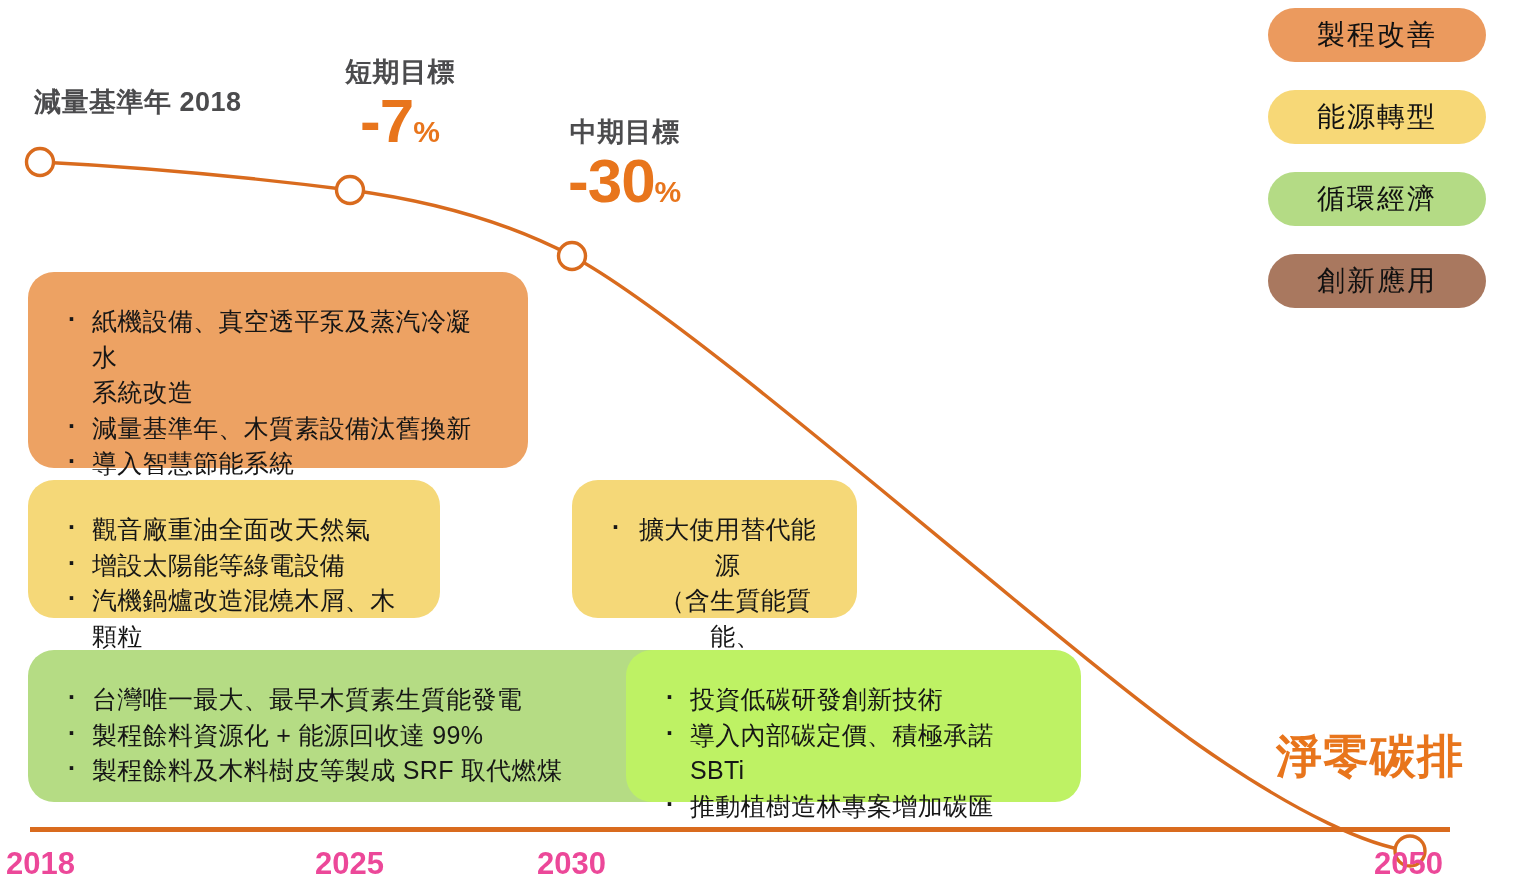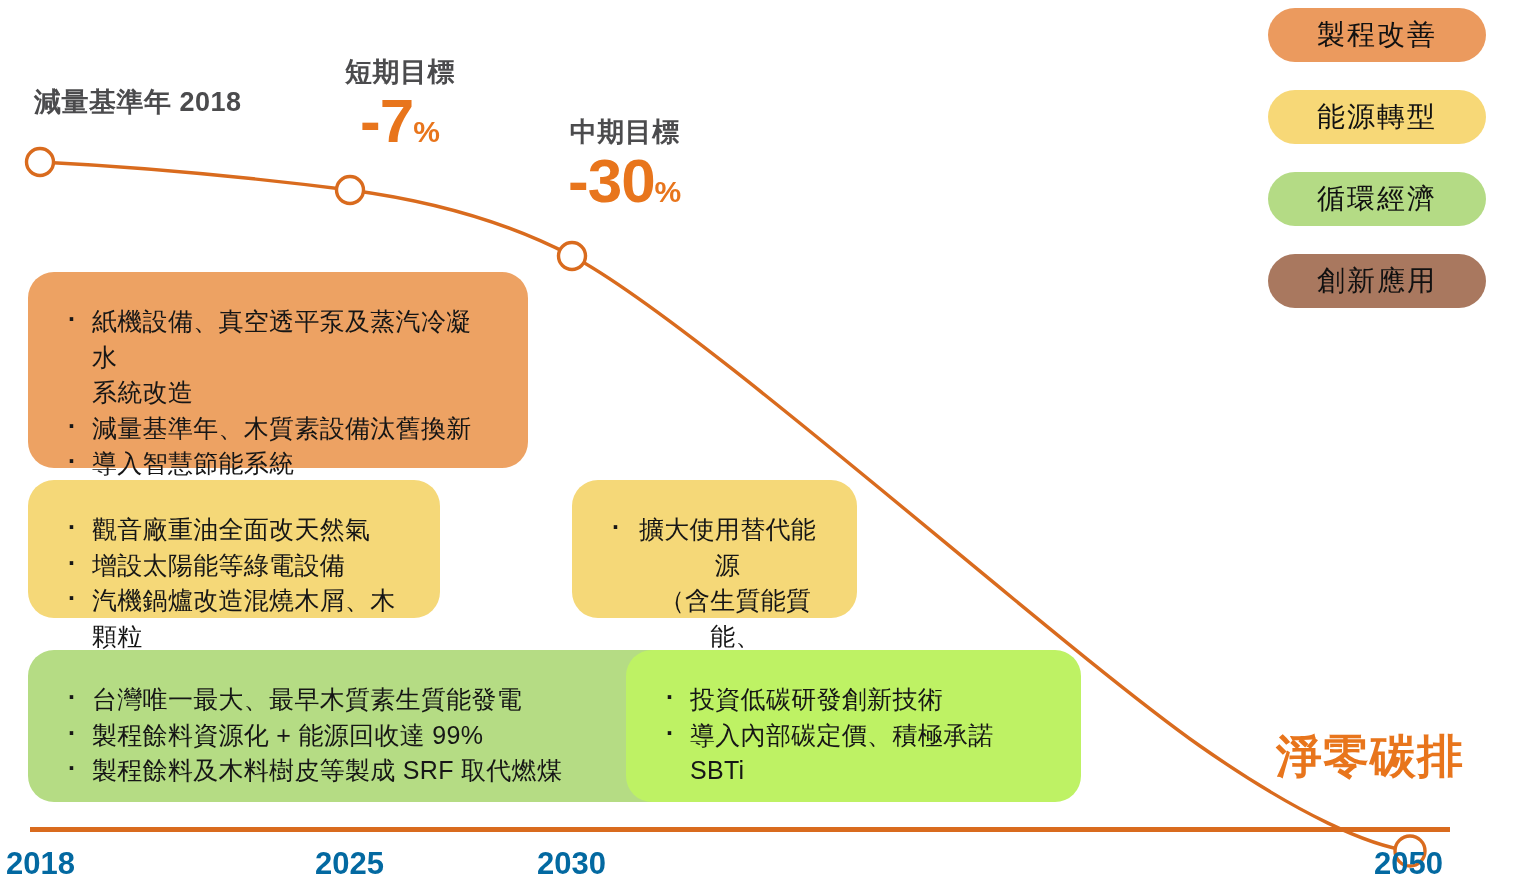--- a/index.html
+++ b/index.html
@@ -148,21 +148,21 @@
     top: 827px;
     width: 1420px;
     height: 5px;
     background: #d96b1e;
   }
   .year {
     position: absolute;
     top: 846px;
     font-size: 31px;
     font-weight: bold;
-    color: #0369a1;
+    color: #ec4899;
     letter-spacing: 0px;
   }
 </style>
 </head>
 <body>
 
 <div id="stage">
 
   <svg id="curve-layer" viewBox="0 0 1540 896">
     <path d="M 40 162 C 160 168, 255 178, 350 190 C 440 202, 515 226, 572 256
@@ -238,20 +238,21 @@
       <li>台灣唯一最大、最早木質素生質能發電</li>
       <li>製程餘料資源化 + 能源回收達 99%</li>
       <li>製程餘料及木料樹皮等製成 SRF 取代燃煤</li>
     </ul>
   </div>
 
   <div class="card" id="card-innov" style="background:#bef264">
     <ul>
       <li>投資低碳研發創新技術</li>
       <li>導入內部碳定價、積極承諾 SBTi</li>
+      <li>推動植樹造林專案增加碳匯</li>
     </ul>
   </div>
 
   <div id="axis-line"></div>
   <div class="year" style="left:6px">2018</div>
   <div class="year" style="left:315px">2025</div>
   <div class="year" style="left:537px">2030</div>
   <div class="year" style="left:1374px">2050</div>
 
 </div>

